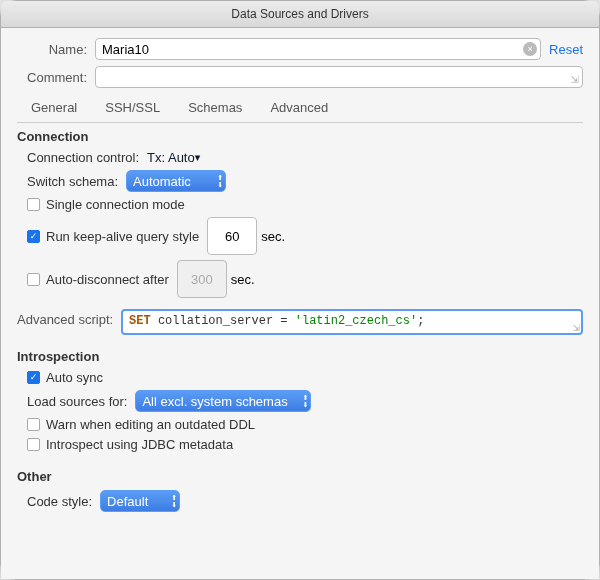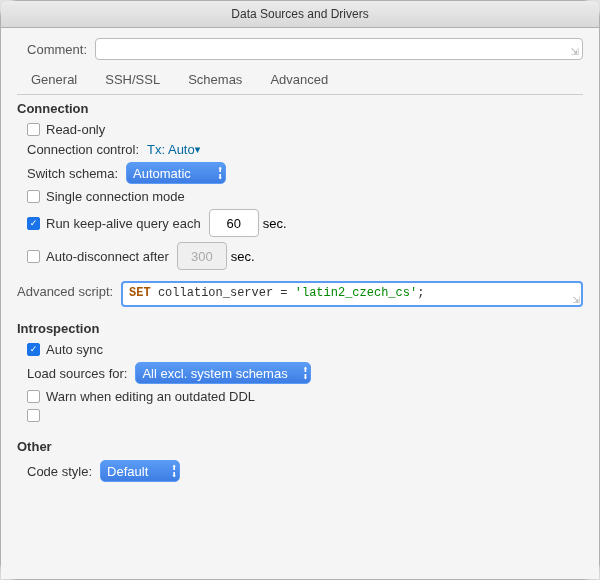--- a/index.html
+++ b/index.html
@@ -209,21 +209,21 @@
       line-height: 1;
       pointer-events: none;
     }
     .num-input {
       width: 50px;
       border: 1px solid #bbb;
       border-radius: 4px;
       background: #fff;
       padding: 2px 4px;
       font-size: 13px;
-      height: 28px;
+      height: 38px;
       text-align: center;
       outline: none;
       margin-right: 4px;
     }
     .num-input.disabled {
       background: #efefef;
       color: #aaa;
     }
     .startup-row {
       display: flex;
@@ -260,62 +260,66 @@
       position: absolute;
       right: 3px;
       bottom: 2px;
       font-size: 9px;
       color: #aaa;
     }
     .tx-dropdown {
       display: inline-flex;
       align-items: center;
       font-size: 13px;
-      color: #0369a1;
+      color: #0f172a;
       cursor: pointer;
     }
     .tx-dropdown::after {
       content: ' ▾';
       font-size: 11px;
     }
   </style>
 </head>
 <body>
 
 <div class="window">
 
   <div class="title-bar">
     <span>Data Sources and Drivers</span>
   </div>
 
   <div class="content">
 
+    <div class="field-row">
+      <span class="field-label">Name:</span>
+      <div class="field-input-wrapper">
+        <input type="text" class="field-input" value="Maria10" style="padding-right: 22px;">
+        <button class="clear-btn">×</button>
+      </div>
+      <button class="reset-btn">Reset</button>
+    </div>
 
     <div class="field-row">
       <span class="field-label">Comment:</span>
       <div class="field-input-wrapper" style="position:relative;">
         <input type="text" class="field-input" value="" style="width: 100%;">
         <span class="resize-icon">⇲</span>
       </div>
     </div>
 
     <div class="tabs-bar">
       <button class="tab">General</button>
       <button class="tab">SSH/SSL</button>
       <button class="tab">Schemas</button>
       <button class="tab">Advanced</button>
     </div>
 
     <div class="section-title">Connection</div>
     <div class="section-content">
 
-      <div class="option-row">
-        <div class="checkbox"></div>
-        <label>Read-only</label>
-      </div>
 
       <div class="option-row">
         <span class="inline-label">Connection control:</span>
         <span class="tx-dropdown">Tx: Auto</span>
       </div>
 
       <div class="option-row">
         <span class="inline-label">Switch schema:</span>
         <div class="select-wrapper-blue">
           <select class="select-blue">
@@ -325,21 +329,21 @@
         </div>
       </div>
 
       <div class="option-row">
         <div class="checkbox"></div>
         <label>Single connection mode</label>
       </div>
 
       <div class="option-row">
         <div class="checkbox checked"></div>
-        <label class="inline-label">Run keep-alive query each</label>
+        <label class="inline-label">Run keep-alive query style</label>
         <input type="text" class="num-input" value="60" style="">
         <span>sec.</span>
       </div>
 
       <div class="option-row">
         <div class="checkbox"></div>
         <label class="inline-label">Auto-disconnect after</label>
         <input type="text" class="num-input disabled" value="300" disabled="" style="">
         <span>sec.</span>
       </div>
@@ -376,20 +380,21 @@
         </div>
       </div>
 
       <div class="option-row">
         <div class="checkbox"></div>
         <label>Warn when editing an outdated DDL</label>
       </div>
 
       <div class="option-row">
         <div class="checkbox"></div>
+        <label>Introspect using JDBC metadata</label>
       </div>
 
     </div>
 
     <div class="section-title">Other</div>
     <div class="section-content">
 
       <div class="option-row">
         <span class="inline-label">Code style:</span>
         <div class="select-wrapper-blue">

